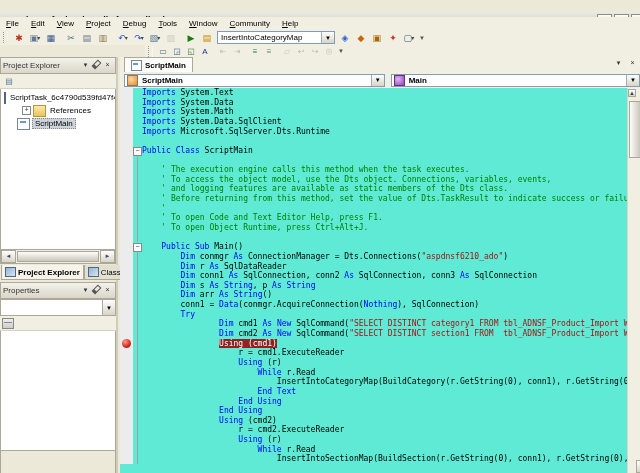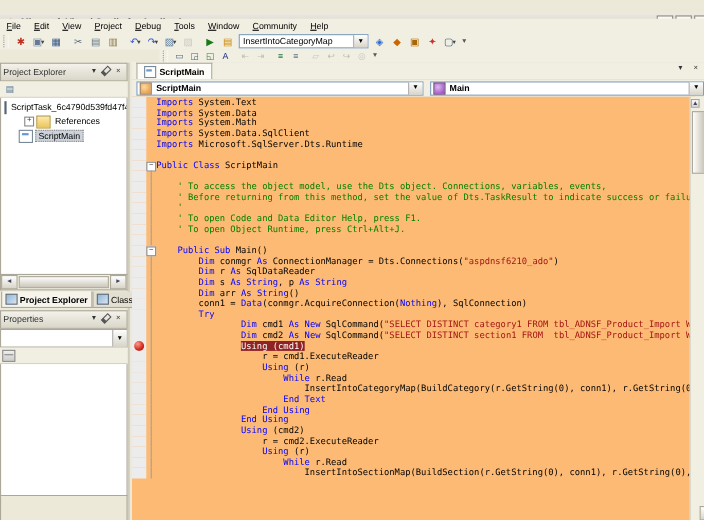--- a/index.html
+++ b/index.html
@@ -83,21 +83,21 @@
   #navbar{position:absolute;left:0;top:15px;width:520px;height:16px;background:#f1efe2;
     display:flex;align-items:center;border-bottom:1px solid #c6c3b5;}
   .navcombo{height:13px;background:#fff;border:1px solid #7f9db9;display:flex;align-items:center;box-sizing:border-box;}
   .navcombo .cv{flex:1;padding-left:2px;font-weight:bold;white-space:nowrap;overflow:hidden;}
   #nav-left{width:274px;margin-left:4px;}
   #nav-right{width:262px;margin-left:6px;}
   .cicon{width:9px;height:9px;margin:0 2px;}
   .cicon.cls{background:radial-gradient(circle at 35% 35%,#ffd9a0,#e09030);border:1px solid #975;}
   .cicon.mth{background:radial-gradient(circle at 35% 35%,#e0b8f0,#9040c0);border:1px solid #637;}
   
-  #code{position:absolute;left:0;top:31px;width:512px;height:385px;background:#fdba74;overflow:hidden;}
+  #code{position:absolute;left:0;top:31px;width:512px;height:385px;background:#5eead4;overflow:hidden;}
   .cl{display:flex;height:9.65px;line-height:9.65px;}
   .ind{width:13px;background:#ececec;flex:none;position:relative;}
   .bpdot{position:absolute;left:2px;top:0.5px;width:9px;height:9px;border-radius:50%;
     background:radial-gradient(circle at 35% 30%,#ff9a8a,#d2281e 60%,#8d0f08);}
   .fold{width:9px;flex:none;position:relative;}
   .fold.fline{background:linear-gradient(#a0a0a0,#a0a0a0) 3.5px 0/1px 100% no-repeat;}
   .fold.fbox::before{content:"−";position:absolute;left:0;top:1px;width:7px;height:7px;border:1px solid #888;
     background:#fff;font-size:7px;line-height:6px;text-align:center;color:#333;}
   .ctext{white-space:pre;font-family:"DejaVu Sans Mono",monospace;font-size:8px;flex:1;overflow:hidden;}
   .ctext .k{color:#0000ff;}
@@ -338,36 +338,46 @@
         <span class="ctext"><span class="k">Public Class</span><span class="p"> ScriptMain</span></span>
       </div>
       <div class="cl">
         <span class="ind"></span>
         <span class="fold fline"></span>
         <span class="ctext"></span>
       </div>
       <div class="cl">
         <span class="ind"></span>
         <span class="fold fline"></span>
+        <span class="ctext"><span class="c">    ' The execution engine calls this method when the task executes.</span></span>
+      </div>
+      <div class="cl">
+        <span class="ind"></span>
+        <span class="fold fline"></span>
         <span class="ctext"><span class="c">    ' To access the object model, use the Dts object. Connections, variables, events,</span></span>
       </div>
       <div class="cl">
         <span class="ind"></span>
         <span class="fold fline"></span>
+        <span class="ctext"><span class="c">    ' and logging features are available as static members of the Dts class.</span></span>
+      </div>
+      <div class="cl">
+        <span class="ind"></span>
+        <span class="fold fline"></span>
         <span class="ctext"><span class="c">    ' Before returning from this method, set the value of Dts.TaskResult to indicate success or failure.</span></span>
       </div>
       <div class="cl">
         <span class="ind"></span>
         <span class="fold fline"></span>
         <span class="ctext"><span class="c">    '</span></span>
       </div>
       <div class="cl">
         <span class="ind"></span>
         <span class="fold fline"></span>
-        <span class="ctext"><span class="c">    ' To open Code and Data Editor Help, press F1.</span></span>
+        <span class="ctext"><span class="c">    ' To open Code and Text Editor Help, press F1.</span></span>
       </div>
       <div class="cl">
         <span class="ind"></span>
         <span class="fold fline"></span>
         <span class="ctext"><span class="c">    ' To open Object Runtime, press Ctrl+Alt+J.</span></span>
       </div>
       <div class="cl">
         <span class="ind"></span>
         <span class="fold fline"></span>
         <span class="ctext"></span>
@@ -379,20 +389,25 @@
       </div>
       <div class="cl">
         <span class="ind"></span>
         <span class="fold fline"></span>
         <span class="ctext"><span class="p">        </span><span class="k">Dim</span><span class="p"> conmgr </span><span class="k">As</span><span class="p"> ConnectionManager = Dts.Connections(</span><span class="s">"aspdnsf6210_ado"</span><span class="p">)</span></span>
       </div>
       <div class="cl">
         <span class="ind"></span>
         <span class="fold fline"></span>
         <span class="ctext"><span class="p">        </span><span class="k">Dim</span><span class="p"> r </span><span class="k">As</span><span class="p"> SqlDataReader</span></span>
+      </div>
+      <div class="cl">
+        <span class="ind"></span>
+        <span class="fold fline"></span>
+        <span class="ctext"><span class="p">        </span><span class="k">Dim</span><span class="p"> conn1 </span><span class="k">As</span><span class="p"> SqlConnection, conn2 </span><span class="k">As</span><span class="p"> SqlConnection, conn3 </span><span class="k">As</span><span class="p"> SqlConnection</span></span>
       </div>
       <div class="cl">
         <span class="ind"></span>
         <span class="fold fline"></span>
         <span class="ctext"><span class="p">        </span><span class="k">Dim</span><span class="p"> s </span><span class="k">As</span><span class="p"> </span><span class="k">String</span><span class="p">, p </span><span class="k">As</span><span class="p"> </span><span class="k">String</span></span>
       </div>
       <div class="cl">
         <span class="ind"></span>
         <span class="fold fline"></span>
         <span class="ctext"><span class="p">        </span><span class="k">Dim</span><span class="p"> arr </span><span class="k">As</span><span class="p"> </span><span class="k">String</span><span class="p">()</span></span>

